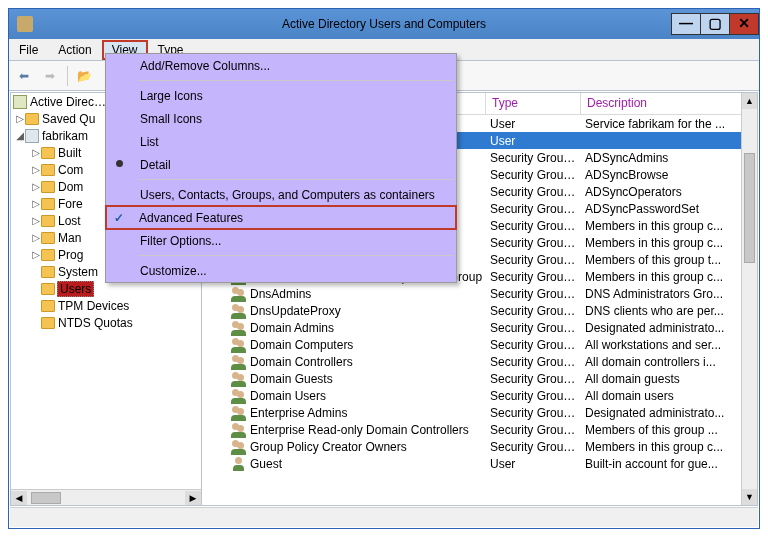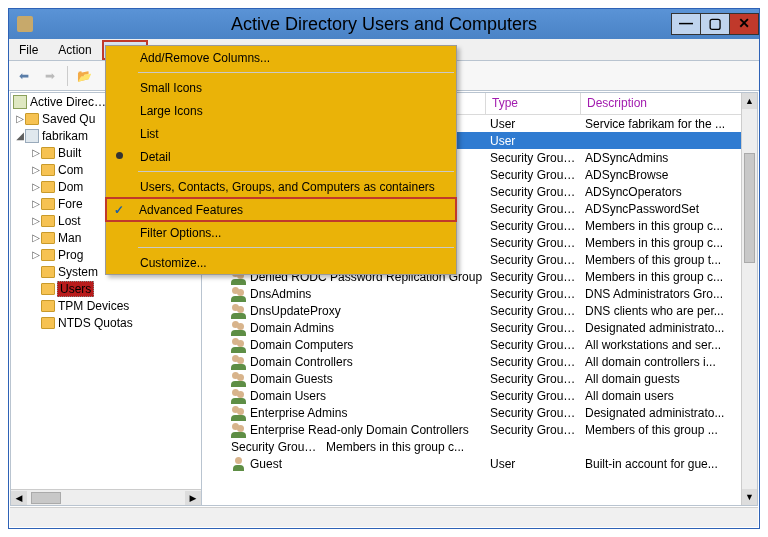--- a/index.html
+++ b/index.html
@@ -1,20 +1,20 @@
 <!DOCTYPE html>
 <html><head>
 <meta charset="utf-8">
 <style>
   * { box-sizing: border-box; font-family: "Segoe UI", Tahoma, sans-serif; }
   body { margin:0; padding:8px; background:#fff; }
   .win { width:752px; height:521px; border:1px solid #2e62b6; background:#fff; position:relative; }
   .titlebar { height:30px; background:linear-gradient(#5a93d6,#4a83c6); color:#000; display:flex; align-items:center; position:relative; }
   .titlebar .sysicon { width:16px; height:16px; margin:0 8px; background:#c7a96b; border-radius:2px; }
-  .titlebar .title { position:absolute; left:0; right:0; text-align:center; font-size:18px; color:#000; }
+  .titlebar .title { position:absolute; left:0; right:0; text-align:center; font-size:12px; color:#000; }
   .winbtns { margin-left:auto; display:flex; }
   .winbtn { width:30px; height:22px; border:1px solid #333; background:#bfd4ee; margin-left:-1px; text-align:center; font-size:14px; font-weight:bold; font-family:Arial; line-height:18px; }
   .winbtn.close { background:#c0392b; color:#000; }
   .menubar { height:22px; border-bottom:1px solid #b9c4d0; display:flex; align-items:center; font-size:12px; background:#f0f0f0; }
   .menubar .mi { padding:3px 10px; }
   .menubar .mi.open { background:#d7e4f2; border:2px solid #c0392b; padding:1px 8px; }
   .toolbar { height:30px; border-bottom:1px solid #b9c4d0; display:flex; align-items:center; padding:0 4px; gap:4px; background:#f7f7f7; }
   .tbtn { width:22px; height:22px; display:flex; align-items:center; justify-content:center; font-size:12px; color:#5a7da8; }
   .sep { width:1px; height:20px; background:#ccc; margin:0 2px; }
   .content { position:absolute; top:83px; bottom:22px; left:1px; right:1px; border:1px solid #b9c4d0; display:flex;gap:25px; }
@@ -43,21 +43,21 @@
   .uico::before { content:""; position:absolute; top:1px; left:4px; width:7px; height:7px; border-radius:50%; background:#d8b48c; }
   .uico::after { content:""; position:absolute; bottom:1px; left:2px; width:11px; height:6px; border-radius:4px 4px 0 0; background:#5e8e45; }
   .gico::before { content:""; position:absolute; top:1px; left:1px; width:7px; height:7px; border-radius:50%; background:#d8b48c; box-shadow:5px 2px 0 #d8b48c; }
   .gico::after { content:""; position:absolute; bottom:0; left:0; width:15px; height:6px; border-radius:4px 4px 0 0; background:#5e8e45; }
   .vscroll { position:absolute; top:0; right:0; bottom:0; width:16px; background:#eee; border-left:1px solid #ccc; }
   .vscroll .up, .vscroll .dn { height:16px; background:#ddd; text-align:center; font-size:9px; line-height:16px; }
   .vscroll .dn { position:absolute; bottom:0; left:0; right:0; }
   .vscroll .vthumb { position:absolute; top:60px; left:2px; right:2px; height:110px; background:#c8c8c8; border:1px solid #aaa; }
   .status { position:absolute; left:1px; right:1px; bottom:1px; height:20px; border-top:1px solid #d0d0d0; background:#f0f0f0; }
   
-  .dropdown { position:absolute; top:36px; left:96px; width:352px; background:#eab308; border:1px solid #9a9a9a; box-shadow:3px 3px 4px rgba(0,0,0,0.25); z-index:50; font-size:12px; }
+  .dropdown { position:absolute; top:44px; left:96px; width:352px; background:#c4b5fd; border:1px solid #9a9a9a; box-shadow:3px 3px 4px rgba(0,0,0,0.25); z-index:50; font-size:12px; }
   .dropdown .dmi { height:23px; display:flex; align-items:center; padding-left:34px; position:relative; }
   .dropdown .dsep { height:1px; background:#c9c9c9; margin:3px 2px 3px 32px; }
   .dropdown .chk { position:absolute; left:7px; color:#1c5fa6; font-weight:bold; }
   .dropdown .bullet { position:absolute; left:10px; top:7px; width:7px; height:7px; background:#333; border-radius:50%; }
   .dropdown .dmi.hl { border:2px solid #c0392b; height:25px; padding-left:32px; margin:-1px; }
 </style>
 </head>
 <body>
 
 <div class="win">
@@ -282,20 +282,24 @@
           </div>
           <div class="row">
             <div class="cell n">
               <span class="gico"></span>
               <span>Enterprise Read-only Domain Controllers</span>
             </div>
             <div class="cell t">Security Group...</div>
             <div class="cell d">Members of this group ...</div>
           </div>
           <div class="row">
+            <div class="cell n">
+              <span class="gico"></span>
+              <span>Group Policy Creator Owners</span>
+            </div>
             <div class="cell t">Security Group...</div>
             <div class="cell d">Members in this group c...</div>
           </div>
           <div class="row">
             <div class="cell n">
               <span class="uico"></span>
               <span>Guest</span>
             </div>
             <div class="cell t">User</div>
             <div class="cell d">Built-in account for gue...</div>
@@ -310,24 +314,24 @@
   </div>
 
   <div class="status"></div>
 
   <div class="dropdown">
     <div class="dmi">
         <span>Add/Remove Columns...</span>
       </div>
     <div class="dsep"></div>
     <div class="dmi">
+        <span>Large Icons</span>
+      </div>
+    <div class="dmi">
         <span>Small Icons</span>
-      </div>
-    <div class="dmi">
-        <span>Large Icons</span>
       </div>
     <div class="dmi">
         <span>List</span>
       </div>
     <div class="dmi">
         <span class="bullet"></span>
         <span>Detail</span>
       </div>
     <div class="dsep"></div>
     <div class="dmi">

